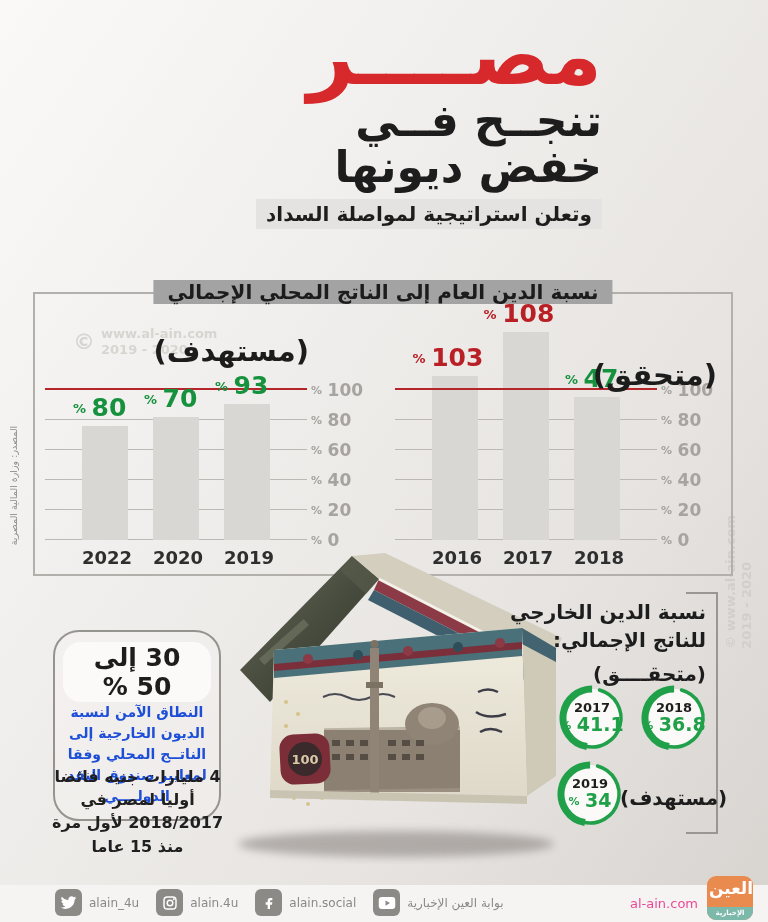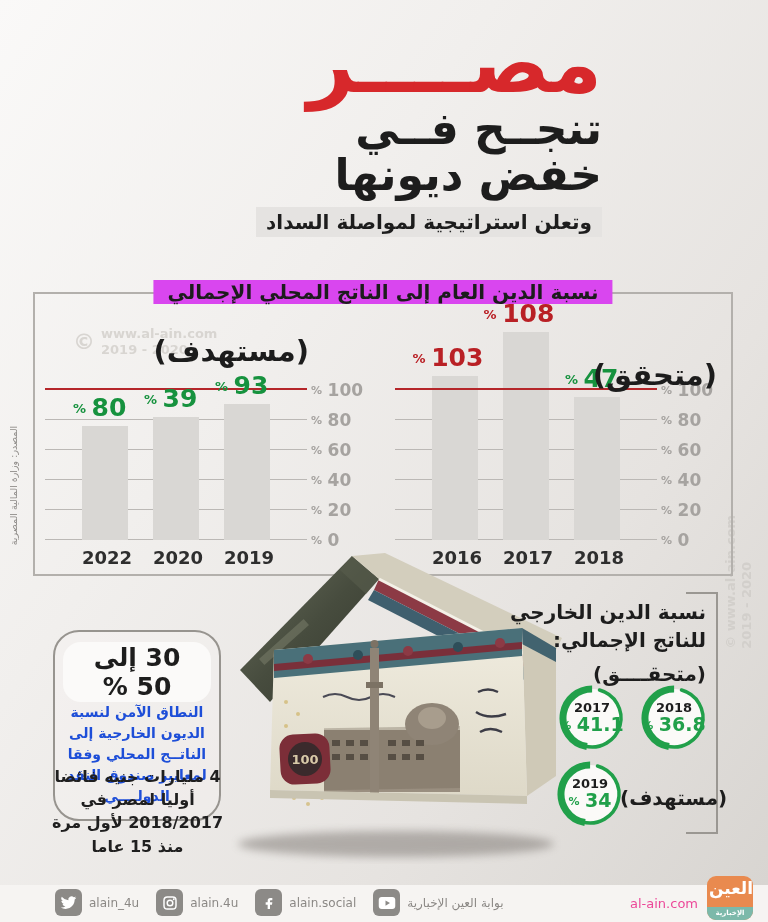--- a/index.html
+++ b/index.html
@@ -3,31 +3,31 @@
 <meta charset="utf-8">
 <style>
   html,body{margin:0;padding:0;}
   body{
     width:768px;height:922px;position:relative;overflow:hidden;
     font-family:"DejaVu Sans",sans-serif;
     background:linear-gradient(125deg,#faf9f8 0%,#f1efed 35%,#e6e3e0 70%,#d7d4d0 100%);
   }
   .abs{position:absolute;}
   
-  #header{top:14px;left:0;width:602px;text-align:right;direction:rtl;margin-top:8px;}
+  #header{top:14px;left:0;width:602px;text-align:right;direction:rtl;}
   #main-title{font-size:82px;font-weight:bold;line-height:1.02;margin:0;}
   .sub{font-size:44px;font-weight:bold;color:#1d1d1d;line-height:1.06;}
   #tagline{display:inline-block;margin-top:8px;font-size:20px;font-weight:bold;color:#1d1d1d;background:#e5e3e1;padding:3px 10px;}
   
   .vtext{transform:rotate(-90deg);transform-origin:center;white-space:nowrap;}
   #source-note{left:-62px;top:480px;width:150px;font-size:9.5px;color:#8f8c89;text-align:center;}
   #side-watermark{left:652px;top:545px;width:175px;font-size:13px;font-weight:bold;color:#d2cfcb;text-align:left;line-height:1.25;}
   
   #gdp-panel{left:33px;top:292px;width:700px;height:284px;border:2px solid #b3b0ac;box-sizing:border-box;}
-  #gdp-title{position:absolute;left:50%;top:-14px;transform:translateX(-50%);background:#d946ef;
+  #gdp-title{position:absolute;left:50%;top:-14px;transform:translateX(-50%);background:#a3a3a3;
     padding:0 14px;font-size:20px;font-weight:bold;color:#1c1c1c;white-space:nowrap;direction:rtl;}
   #panel-watermark{position:absolute;left:38px;top:32px;display:flex;gap:6px;align-items:center;color:#d8d5d1;font-weight:bold;}
   #panel-watermark .c{font-size:22px;}
   #panel-watermark .wl{font-size:13px;line-height:1.2;}
   .chart{position:absolute;top:0;height:100%;width:330px;}
   #chart-target{left:8px;}
   #chart-achieved{left:358px;}
   .plot{position:absolute;left:2px;right:66px;bottom:34px;height:230px;}
   .gridline{position:absolute;left:0;right:0;height:1px;background:#bbb8b5;}
   .refline{position:absolute;left:0;right:0;height:2px;z-index:3;}
@@ -115,21 +115,21 @@
         <div class="gridline" style="bottom:30px"></div>
         <div class="gridline" style="bottom:0px"></div>
         <div class="refline" style="bottom:150px;background:#b5262a"></div>
         <div class="bars">
           <div class="bar-wrap">
             <div class="vlabel" style="bottom:118px;color:#16923e"><span class="pct">%</span> <span class="num">80</span></div>
             <div class="bar" style="height:114px;background:#d9d7d4"></div>
             <div class="year">2022</div>
           </div>
           <div class="bar-wrap">
-            <div class="vlabel" style="bottom:127px;color:#16923e"><span class="pct">%</span> <span class="num">39</span></div>
+            <div class="vlabel" style="bottom:127px;color:#16923e"><span class="pct">%</span> <span class="num">70</span></div>
             <div class="bar" style="height:123px;background:#d9d7d4"></div>
             <div class="year">2020</div>
           </div>
           <div class="bar-wrap">
             <div class="vlabel" style="bottom:140px;color:#16923e"><span class="pct">%</span> <span class="num">93</span></div>
             <div class="bar" style="height:136px;background:#d9d7d4"></div>
             <div class="year">2019</div>
           </div>
         </div>
       </div>

